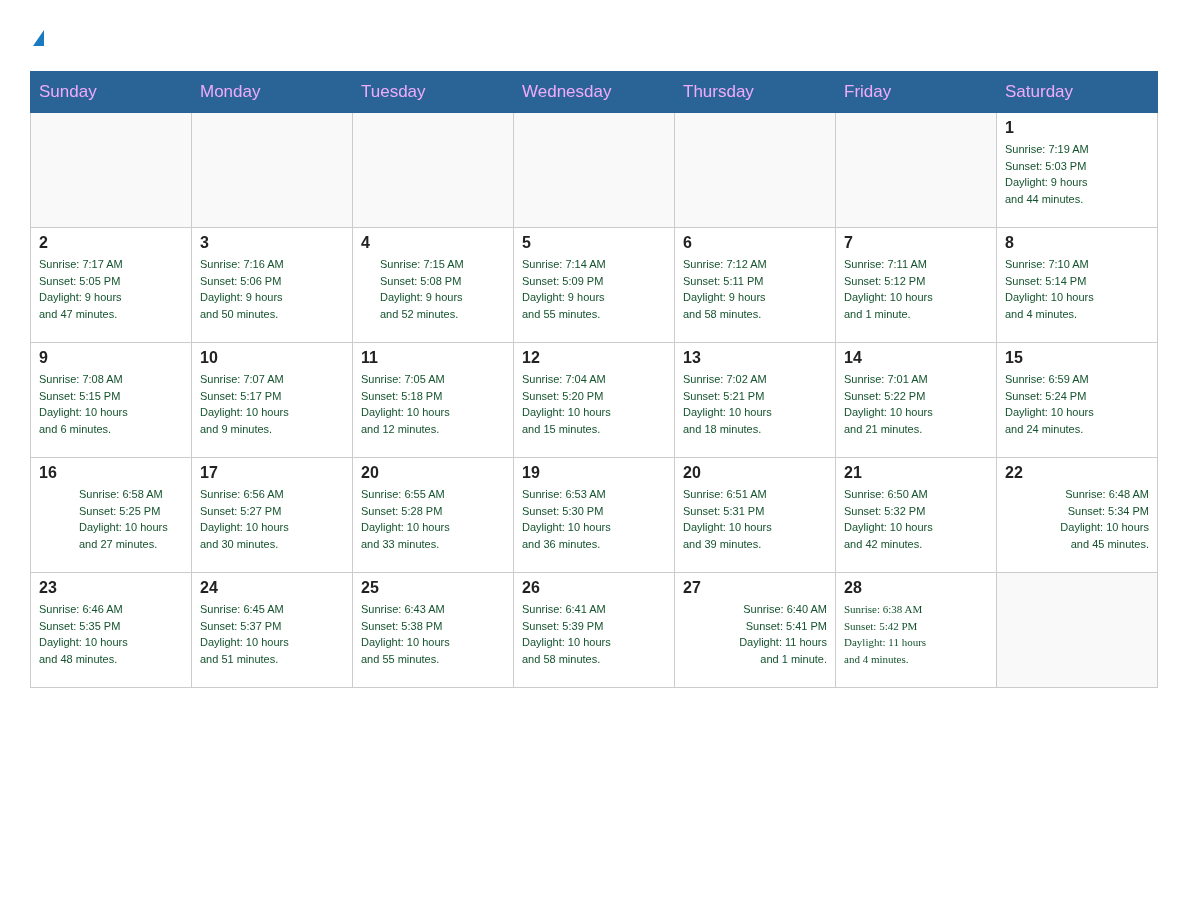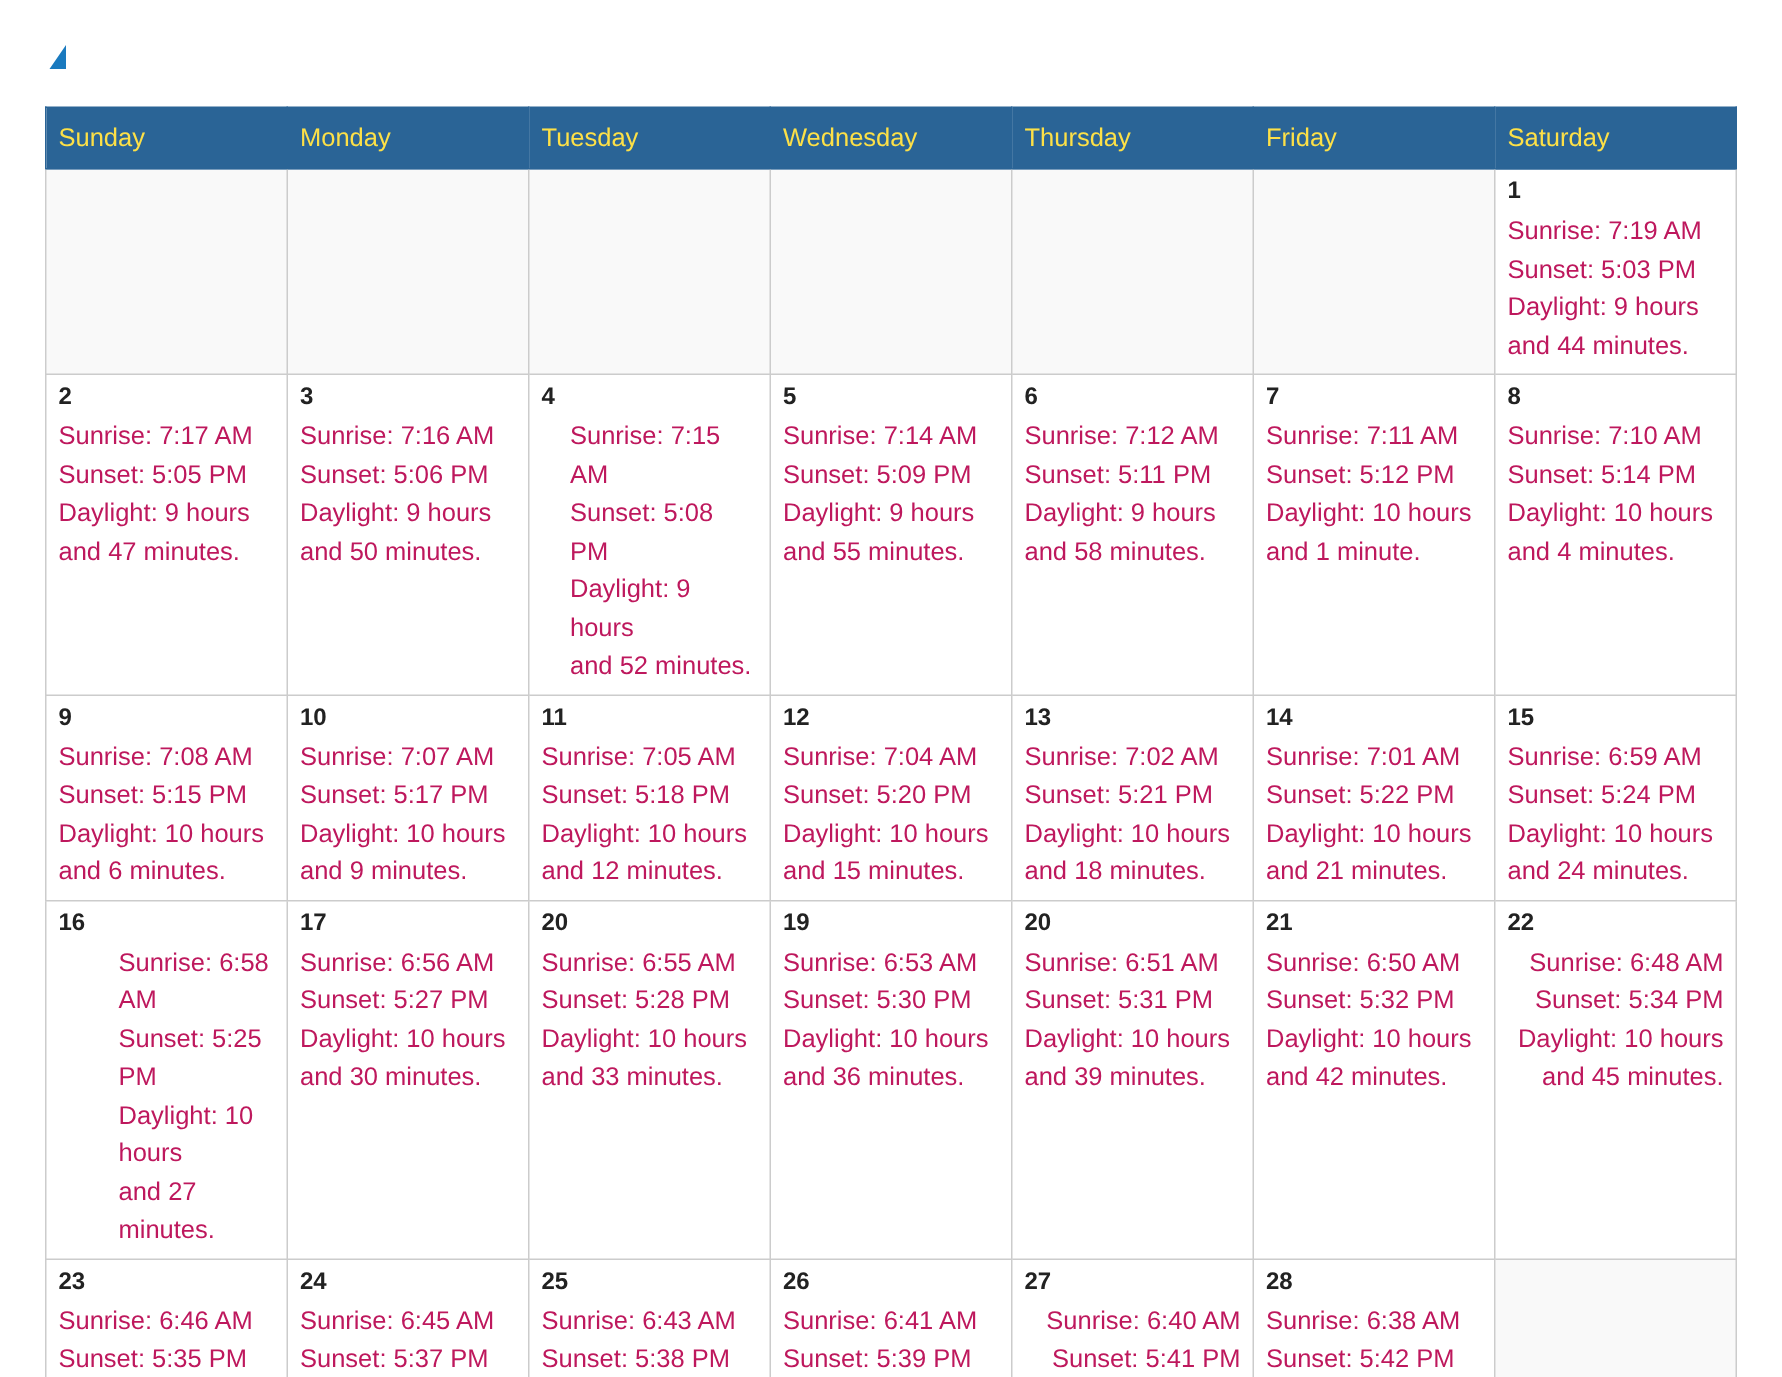--- a/index.html
+++ b/index.html
@@ -34,21 +34,21 @@
       font-size: 20px;
       color: #444;
       margin-top: 4px;
     }
     .calendar {
       width: 100%;
       border-collapse: collapse;
     }
     .calendar th {
       background: #2a6496;
-      color: #fde047;
+      color: #f0abfc;
       font-size: 17px;
       font-weight: normal;
       padding: 10px 8px;
       text-align: left;
       border: 1px solid #2a6496;
     }
     .calendar td {
       vertical-align: top;
       border: 1px solid #ccc;
       padding: 6px 8px;
@@ -58,22 +58,22 @@
       color: #333;
     }
     .day-number {
       font-size: 16px;
       font-weight: bold;
       color: #222;
       display: block;
       margin-bottom: 4px;
     }
     .day-info {
-      font-size: 17px;
-      color: #be185d;
+      font-size: 11px;
+      color: #14532d;
       line-height: 1.5;
     }
     .empty-cell {
       background: #f9f9f9;
     }
     .calendar tr td {
       height: 115px;
     }
   </style>
 </head>
@@ -306,21 +306,21 @@
         </td>
         <td>
           <span class="day-number">27</span>
           <div class="day-info" style="white-space: pre-line; text-align: right;">Sunrise: 6:40 AM
 Sunset: 5:41 PM
 Daylight: 11 hours
 and 1 minute.</div>
         </td>
         <td>
           <span class="day-number">28</span>
-          <div class="day-info" style="white-space: pre-line;">Sunrise: 6:38 AM
+          <div class="day-info" style="white-space: pre-line; font-family: Liberation Serif, serif;">Sunrise: 6:38 AM
 Sunset: 5:42 PM
 Daylight: 11 hours
 and 4 minutes.</div>
         </td>
         <td class="empty-cell"></td>
       </tr>
     </tbody>
 </table>
 
 </body></html>

